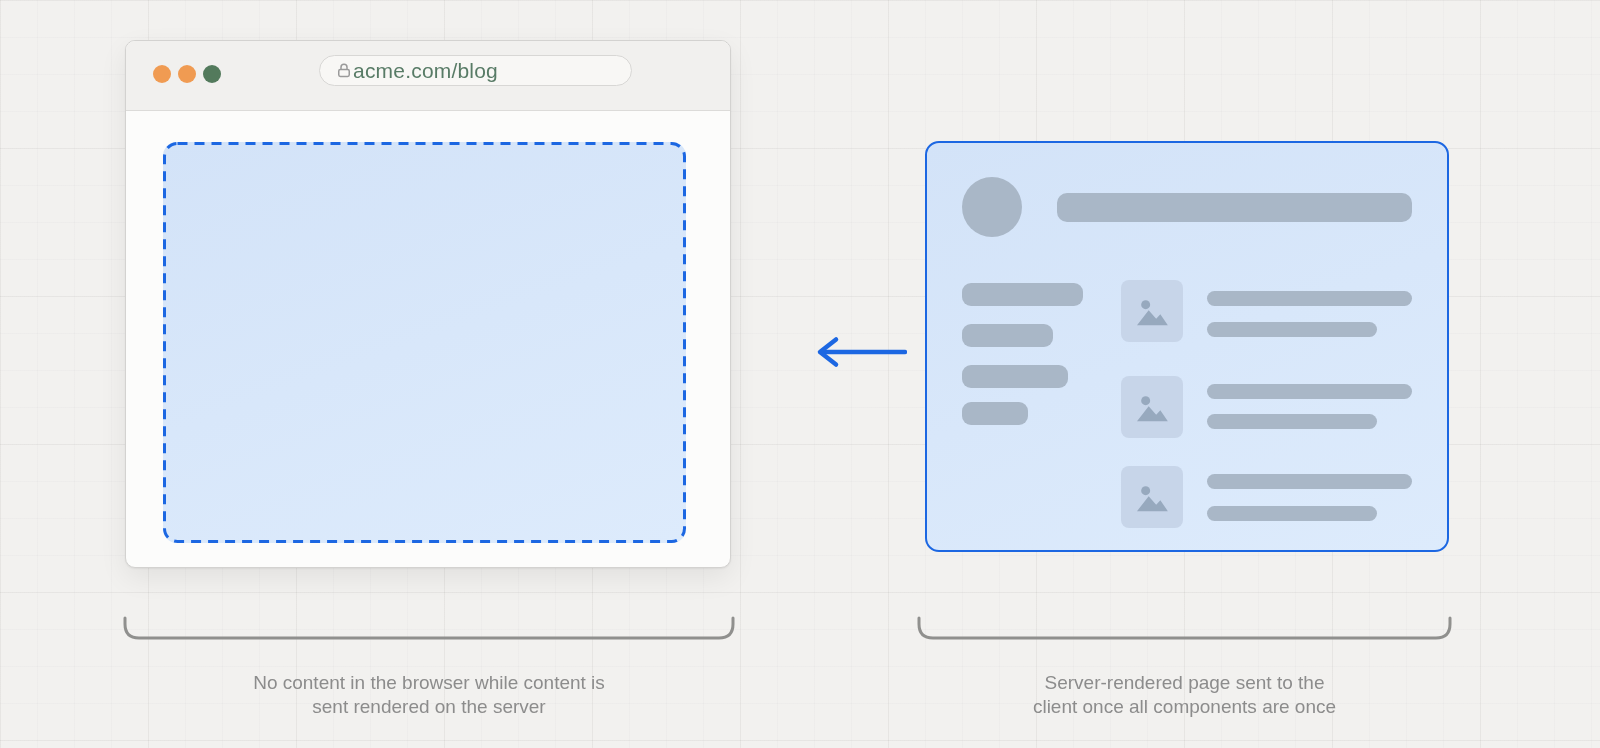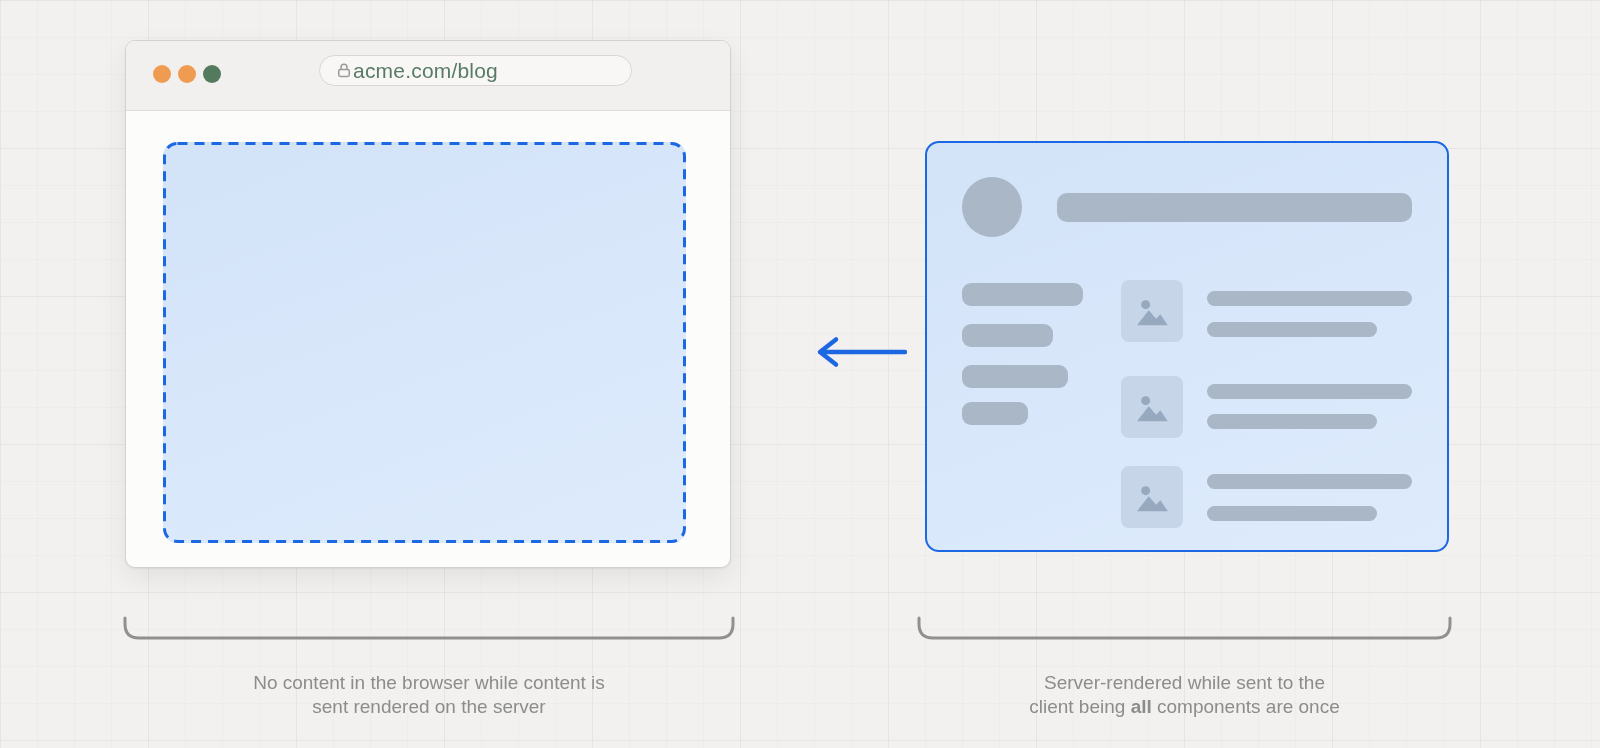--- a/index.html
+++ b/index.html
@@ -72,21 +72,21 @@
   
   .bracket { position:absolute; color:var(--bracket-gray); }
   .bracket-left { left:123px; top:616px; }
   .bracket-right { left:917px; top:616px; }
   .caption {
     position:absolute; top:647px; text-align:center;
     font-size:19px; line-height:24px; color:var(--caption-gray);margin-top:24px;
   }
   .caption-left { left:123px; width:612px; }
   .caption-right { left:917px; width:535px; }
-  .caption b { font-weight:bold; }
+  .caption b { font-weight:normal; }
 </style>
 </head>
 <body>
 
 <div class="canvas">
 
   <div class="browser-window">
     <div class="titlebar">
       <div class="traffic-lights">
         <span class="light" style="background: rgb(240, 155, 82);"></span>
@@ -159,17 +159,17 @@
   </svg>
   <svg class="bracket bracket-right" width="535" height="26" viewBox="0 0 535 26" fill="none" stroke="currentColor" stroke-width="3" stroke-linecap="round">
     <path d="M2 2 L2 8 Q2 22 16 22 L519 22 Q533 22 533 8 L533 2"></path>
   </svg>
 
   <div class="caption caption-left">
     <div>No content in the browser while content is</div>
     <div>sent rendered on the server</div>
   </div>
   <div class="caption caption-right">
-    <div>Server-rendered while sent to the</div>
-    <div><span>client being </span><b>all</b><span> components are once</span></div>
+    <div>Server-rendered page sent to the</div>
+    <div><span>client once </span><b>all</b><span> components are once</span></div>
   </div>
 
 </div>
 
 </body></html>

